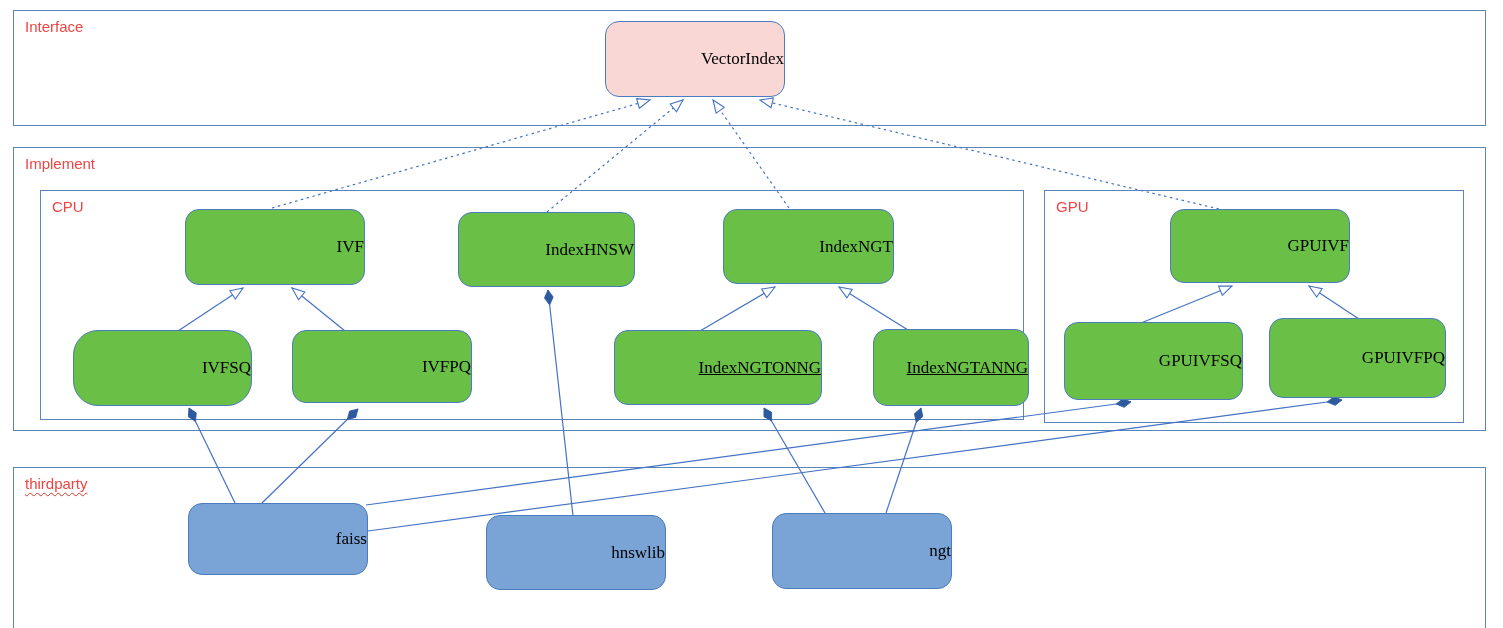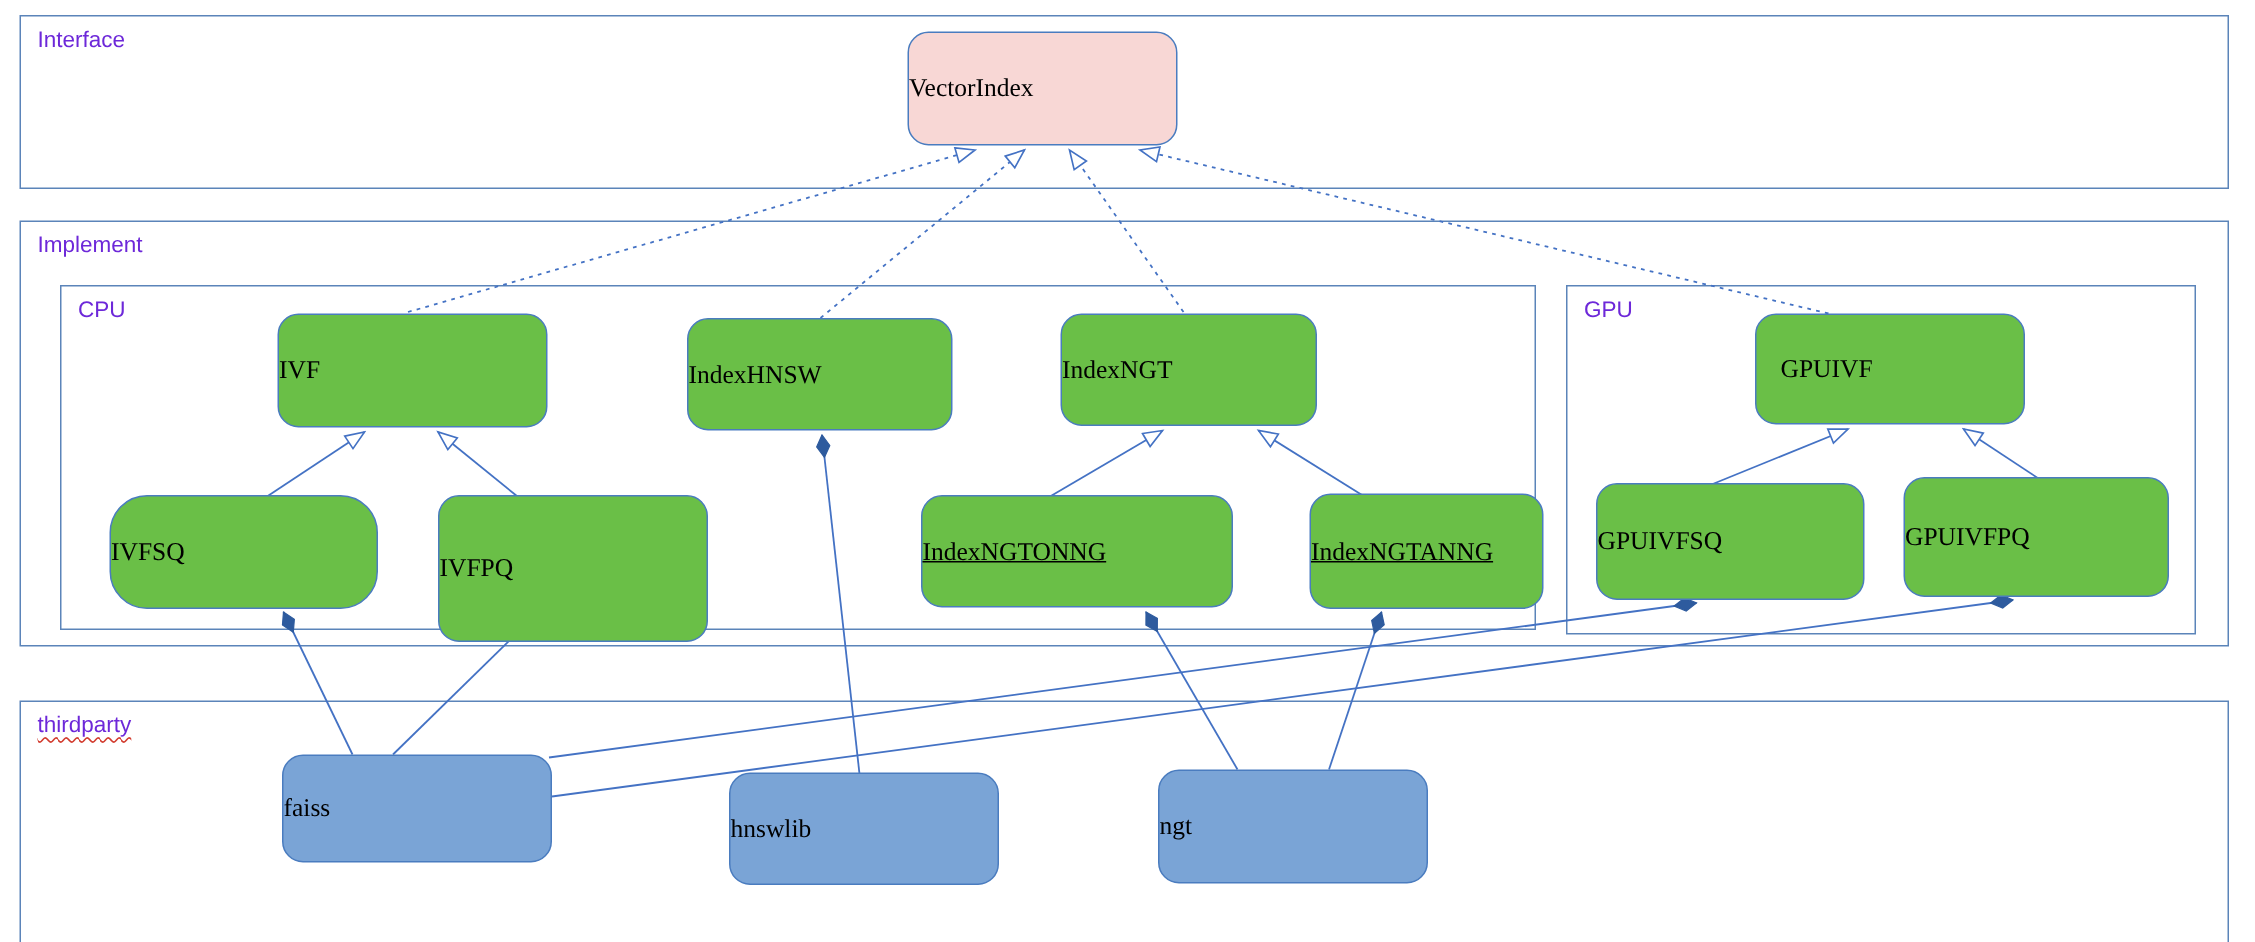--- a/index.html
+++ b/index.html
@@ -10,38 +10,38 @@
     position:absolute;
     border:1.5px solid #5b84b9;
     background:transparent;
     box-sizing:border-box;
     z-index:1;
   }
   .container-label{
     position:absolute;
     left:11px;top:7px;
     font-size:15px;
-    color:#6d28d9;
+    color:#ef4444;
   }
   .squiggle{
     text-decoration-line:underline;
     text-decoration-style:wavy;
     text-decoration-color:#d23b2e;
     text-decoration-thickness:1px;
     text-underline-offset:3px;
   }
 
   #edges{position:absolute;left:0;top:0;z-index:2;}
 
   .node{
     position:absolute;
     border:1.4px solid #4a7cbf;
     border-radius:14px;
     box-sizing:border-box;
-    display:flex;align-items:center;justify-content:flex-start;
+    display:flex;align-items:center;justify-content:flex-end;
     font-family:"Liberation Serif",serif;
     font-size:17px;color:#000;
     z-index:3;
   }
   .node.iface{background:#f8d7d5;}
   .node.impl{background:#6abf47;}
   .node.third{background:#7aa4d6;}
 </style>
 </head>
 <body>
@@ -108,31 +108,31 @@
   <div class="node iface" style="left:605px;top:21px;width:180px;height:76px;">
     <span>VectorIndex</span>
   </div>
 
   <div class="node impl" style="left:185px;top:209px;width:180px;height:76px;">
     <span>IVF</span>
   </div>
   <div class="node impl" style="left:458px;top:212px;width:177px;height:75px;">
     <span>IndexHNSW</span>
   </div>
-  <div class="node impl" style="left:707px;top:209px;width:171px;height:75px;">
+  <div class="node impl" style="left:723px;top:209px;width:171px;height:75px;">
     <span>IndexNGT</span>
   </div>
   <div class="node impl" style="left:1170px;top:209px;width:180px;height:74px;padding-left:16px;">
     <span>GPUIVF</span>
   </div>
 
   <div class="node impl" style="left:73px;top:330px;width:179px;height:76px;border-radius:25px;">
     <span>IVFSQ</span>
   </div>
-  <div class="node impl" style="left:292px;top:330px;width:180px;height:98px;">
+  <div class="node impl" style="left:292px;top:330px;width:180px;height:73px;">
     <span>IVFPQ</span>
   </div>
   <div class="node impl" style="left:614px;top:330px;width:208px;height:75px;text-decoration:underline;">
     <span>IndexNGTONNG</span>
   </div>
   <div class="node impl" style="left:873px;top:329px;width:156px;height:77px;text-decoration:underline;">
     <span>IndexNGTANNG</span>
   </div>
   <div class="node impl" style="left:1064px;top:322px;width:179px;height:78px;">
     <span>GPUIVFSQ</span>

